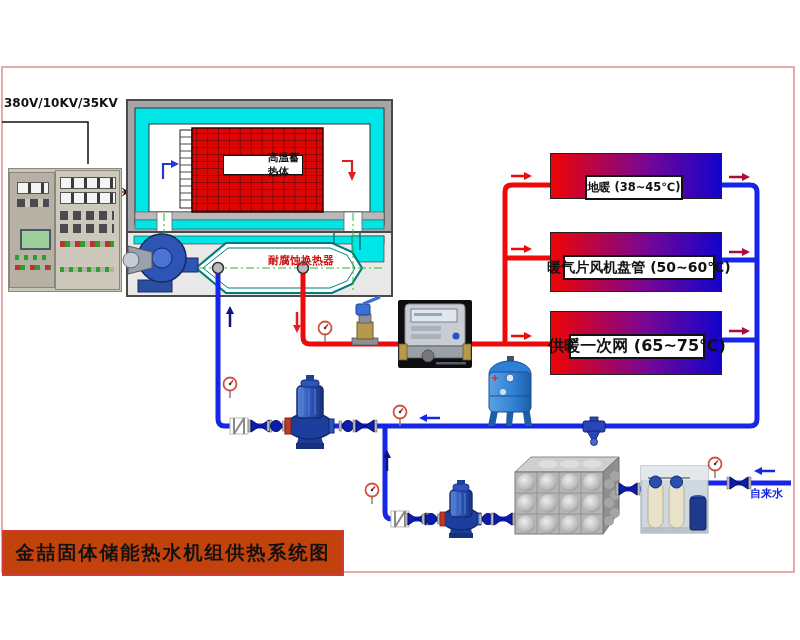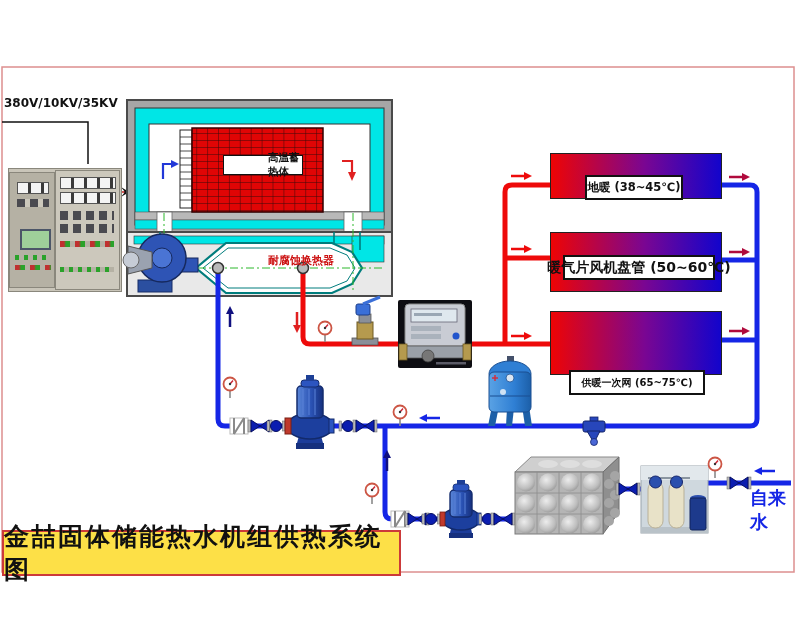--- a/index.html
+++ b/index.html
@@ -9,27 +9,27 @@
   .ov{position:absolute;box-sizing:border-box;}
   .power-label{left:4px;top:96px;width:130px;font-size:12px;font-weight:700;color:#111;letter-spacing:0px;}
   .users-title{left:596px;top:124px;width:120px;font-size:17px;font-weight:700;color:#111;letter-spacing:7px;}
   .user-box{left:550px;width:172px;background:linear-gradient(90deg,#ee0404 0%,#7a0692 55%,#1204cc 100%);
             border:1px solid #222;}
   .ub1{top:153px;height:46px;} .ub2{top:232px;height:60px;} .ub3{top:311px;height:64px;}
   .user-label{position:absolute;background:#fff;border:2px solid #111;color:#111;
               display:flex;align-items:center;justify-content:center;font-weight:600;white-space:nowrap;}
   .ul1{left:34px;top:21px;width:94px;height:21px;font-size:11.5px;}
   .ul2{left:12px;top:22px;width:148px;height:21px;font-size:14px;}
-  .ul3{left:18px;top:22px;width:132px;height:21px;font-size:10px;margin-top:36px;}
+  .ul3{left:18px;top:22px;width:132px;height:21px;font-size:16px;}
   .storage-label{left:223px;top:155px;width:80px;height:20px;background:#fff;border:1.5px solid #111;
                  display:flex;align-items:center;justify-content:center;font-size:10.5px;font-weight:700;color:#111;padding-left:44px;}
   .exchanger-label{left:230px;top:253px;width:104px;font-size:11px;font-weight:700;color:#cc1111;text-align:right;}
-  .tapwater-label{left:750px;top:486px;width:46px;font-size:18px;font-weight:700;color:#1526e6;}
-  .title-box{left:2px;top:530px;width:399px;height:46px;border:2px solid #cc3a3a;background:#fde047;
-             display:flex;align-items:center;justify-content:center;font-size:25px;font-weight:700;
+  .tapwater-label{left:750px;top:486px;width:46px;font-size:11px;font-weight:700;color:#1526e6;}
+  .title-box{left:2px;top:530px;width:342px;height:46px;border:2px solid #cc3a3a;background:#c2410c;
+             display:flex;align-items:center;justify-content:center;font-size:19px;font-weight:700;
              color:#111;letter-spacing:2px;}
   
   .cabinet{left:5px;top:158px;width:115px;height:132px;}
   .cab-body{position:absolute;left:3px;top:10px;width:112px;height:122px;background:#c9c5b9;border:1px solid #8a877c;}
   .cab-left{position:absolute;left:4px;top:14px;width:44px;height:114px;background:#b5b1a4;border:1px solid #8a877c;}
   .cab-right{position:absolute;left:50px;top:12px;width:63px;height:118px;background:#ccc8bc;border:1px solid #8a877c;}
   .cab-meters{position:absolute;background:repeating-linear-gradient(90deg,#f4f4f4 0 10px,#3a3a3a 10px 13px);border:1px solid #555;}
   .cab-relays{position:absolute;background:repeating-linear-gradient(90deg,#4a4a50 0 8px,#ccc8bc 8px 13px);}
   .cab-btns-g{position:absolute;background:repeating-linear-gradient(90deg,#2aa22a 0 4px,#b5b1a4 4px 9px);}
   .cab-btns-r{position:absolute;background:repeating-linear-gradient(90deg,#c03030 0 4px,#2aa22a 6px 10px,#b5b1a4 10px 15px);}

